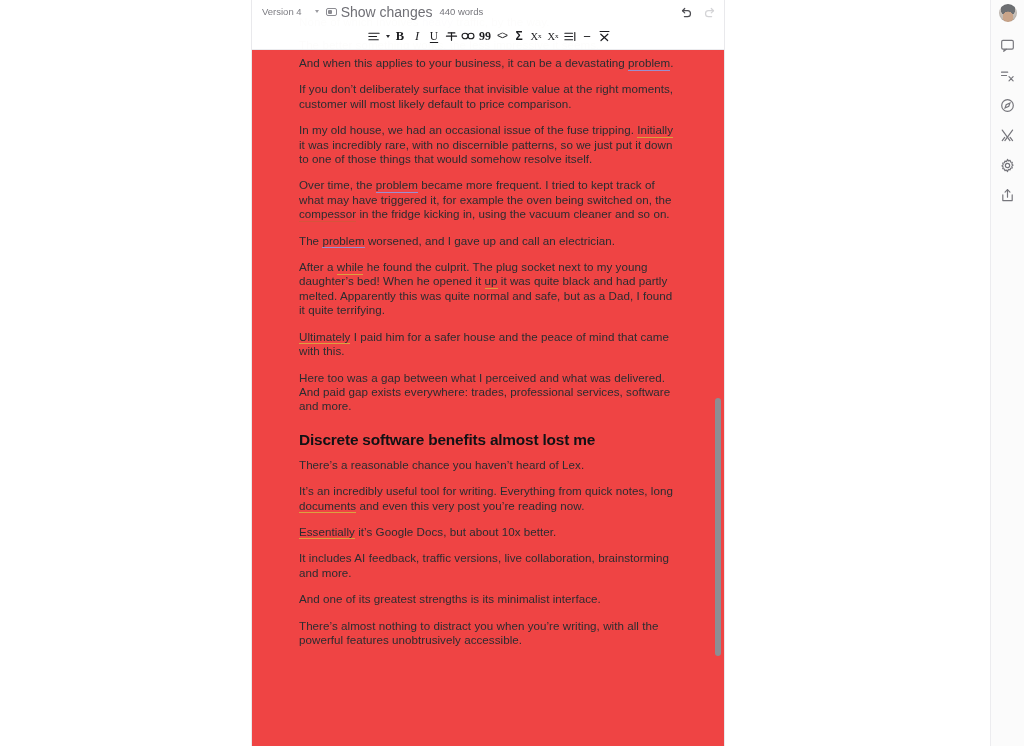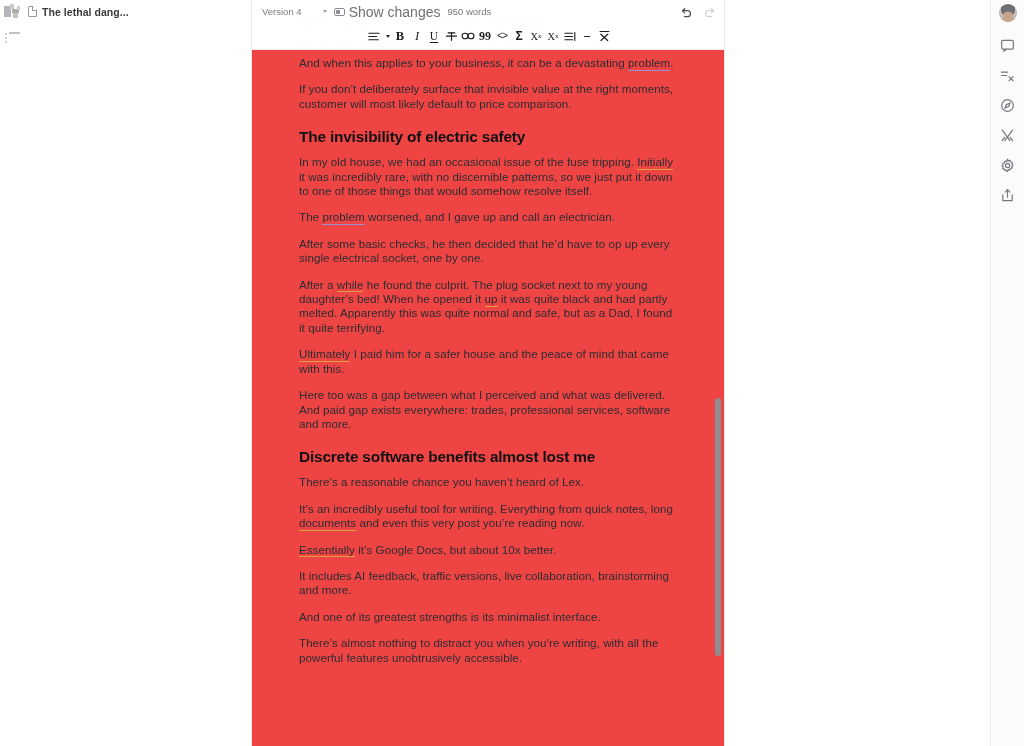--- a/index.html
+++ b/index.html
@@ -150,21 +150,21 @@
     align-items: center;
     padding: 0 8px 0 10px;
     z-index: 6;
   }
   #doc-topbar .meta-group {
     display: flex;
     align-items: center;
     gap: 7px;
   }
   .version-pill {
-    display:flex; align-items:center; gap:20px;
+    display:flex; align-items:center; gap:12px;
     font-size: 9.5px;
     color: #7c7c82;
     cursor: pointer;
     white-space: nowrap;
   }
   .caret-dn {
     width:0;height:0;
     border-left:2.5px solid transparent;
     border-right:2.5px solid transparent;
     border-top:3px solid #9a9aa0;
@@ -338,64 +338,41 @@
     flex: 0 0 auto;
     border-radius: 4px;
   }
   .rail-btn svg { display:block; }
 </style>
 </head>
 <body>
 
 <div id="app">
 
-  <div id="left-rail">
-    <div id="left-top">
-      <div class="brand-logo">
-        <i></i>
-          <i></i>
-          <i></i>
-          <i></i>
-          <i></i>
-      </div>
-      <div class="doc-chip">
-        <span class="page-glyph"></span>
-        <span>The lethal dang...</span>
-      </div>
-    </div>
-    <div id="outline-btn">
-      <em></em>
-        <em></em>
-        <em></em>
-      <span></span>
-        <span></span>
-        <span></span>
-    </div>
-  </div>
 
   <div id="editor-col">
 
     <div id="ghost-layer">
       <div class="ghost-line">
         <span>None of which involves </span><span class="gl-mark">heavy </span><span>traffic, by the way.</span>
       </div>
       <div class="ghost-line">The better something works, the less impressive it seems.</div>
     </div>
 
     <div id="doc-topbar">
       <div class="meta-group">
         <div class="version-pill">
           <span>Version 4</span>
           <span class="caret-dn"></span>
         </div>
         <div class="changes-toggle">
           <span class="toggle-glyph"></span>
           <span>Show changes</span>
         </div>
-        <div class="word-count">950 words</div>
+        <div class="word-count">440 words</div>
       </div>
       <div class="spacer"></div>
       <div class="history-btns">
         <span class="hbtn">
           <svg width="13" height="13" viewBox="0 0 16 16" fill="none" stroke="#4d4d52" stroke-width="1.5" stroke-linecap="round" stroke-linejoin="round">
             <path d="M3.2 5.8h6.1a3.6 3.6 0 0 1 0 7.2H5.4"></path>
             <path d="M5.8 3.1 3.1 5.8l2.7 2.7"></path>
           </svg>
         </span>
         <span class="hbtn disabled">
@@ -450,24 +427,23 @@
           <path d="M3 4.6l7.4 6.8"></path>
           <path d="M10.6 4.6L3.2 11.4"></path>
         </svg>
       </div>
     </div>
 
     <div id="doc-scroll">
       <div id="doc-body">
           <p>And when this applies to your business, it can be a devastating <span class="mk-purple">problem</span>.</p>
           <p>If you don’t deliberately surface that invisible value at the right moments, customer will most likely default to price comparison.</p>
-          <h2>The invisibility of electric safety</h2>
           <p>In my old house, we had an occasional issue of the fuse tripping. <span class="mk-amber">Initially</span> it was incredibly rare, with no discernible patterns, so we just put it down to one of those things that would somehow resolve itself.</p>
+          <p>Over time, the <span class="mk-purple">problem</span> became more frequent. I tried to kept track of what may have triggered it, for example the oven being switched on, the <span class="mk-red">compessor</span> in the fridge kicking in, using the vacuum cleaner and so on.</p>
           <p>The <span class="mk-purple">problem</span> worsened, and I gave up and call an electrician.</p>
-          <p>After some basic checks, he then decided that he’d have to op up every single electrical socket, one by one.</p>
           <p>After a <span class="mk-amber">while</span> he found the culprit. The plug socket next to my young daughter’s bed! When he opened it <span class="mk-amber">up</span> it was quite black and had partly melted. Apparently this was quite normal and safe, but as a Dad, I found it quite terrifying.</p>
           <p><span class="mk-amber">Ultimately</span> I paid him for a safer house and the peace of mind that came with this.</p>
           <p>Here too was a gap between what I perceived and what was delivered. And paid gap exists everywhere: trades, professional services, software and more.</p>
           <h2>Discrete software benefits almost lost me</h2>
           <p>There’s a reasonable chance you haven’t heard of Lex.</p>
           <p>It’s an incredibly useful tool for writing. Everything from quick notes, long <span class="mk-amber">documents</span> and even this very post you’re reading now.</p>
           <p><span class="mk-amber">Essentially</span> it’s Google Docs, but about 10x better.</p>
           <p>It includes AI feedback, traffic versions, live collaboration, brainstorming and more.</p>
           <p>And one of its greatest strengths is its minimalist interface.</p>
           <p>There’s almost nothing to distract you when you’re writing, with all the powerful features unobtrusively accessible.</p>

